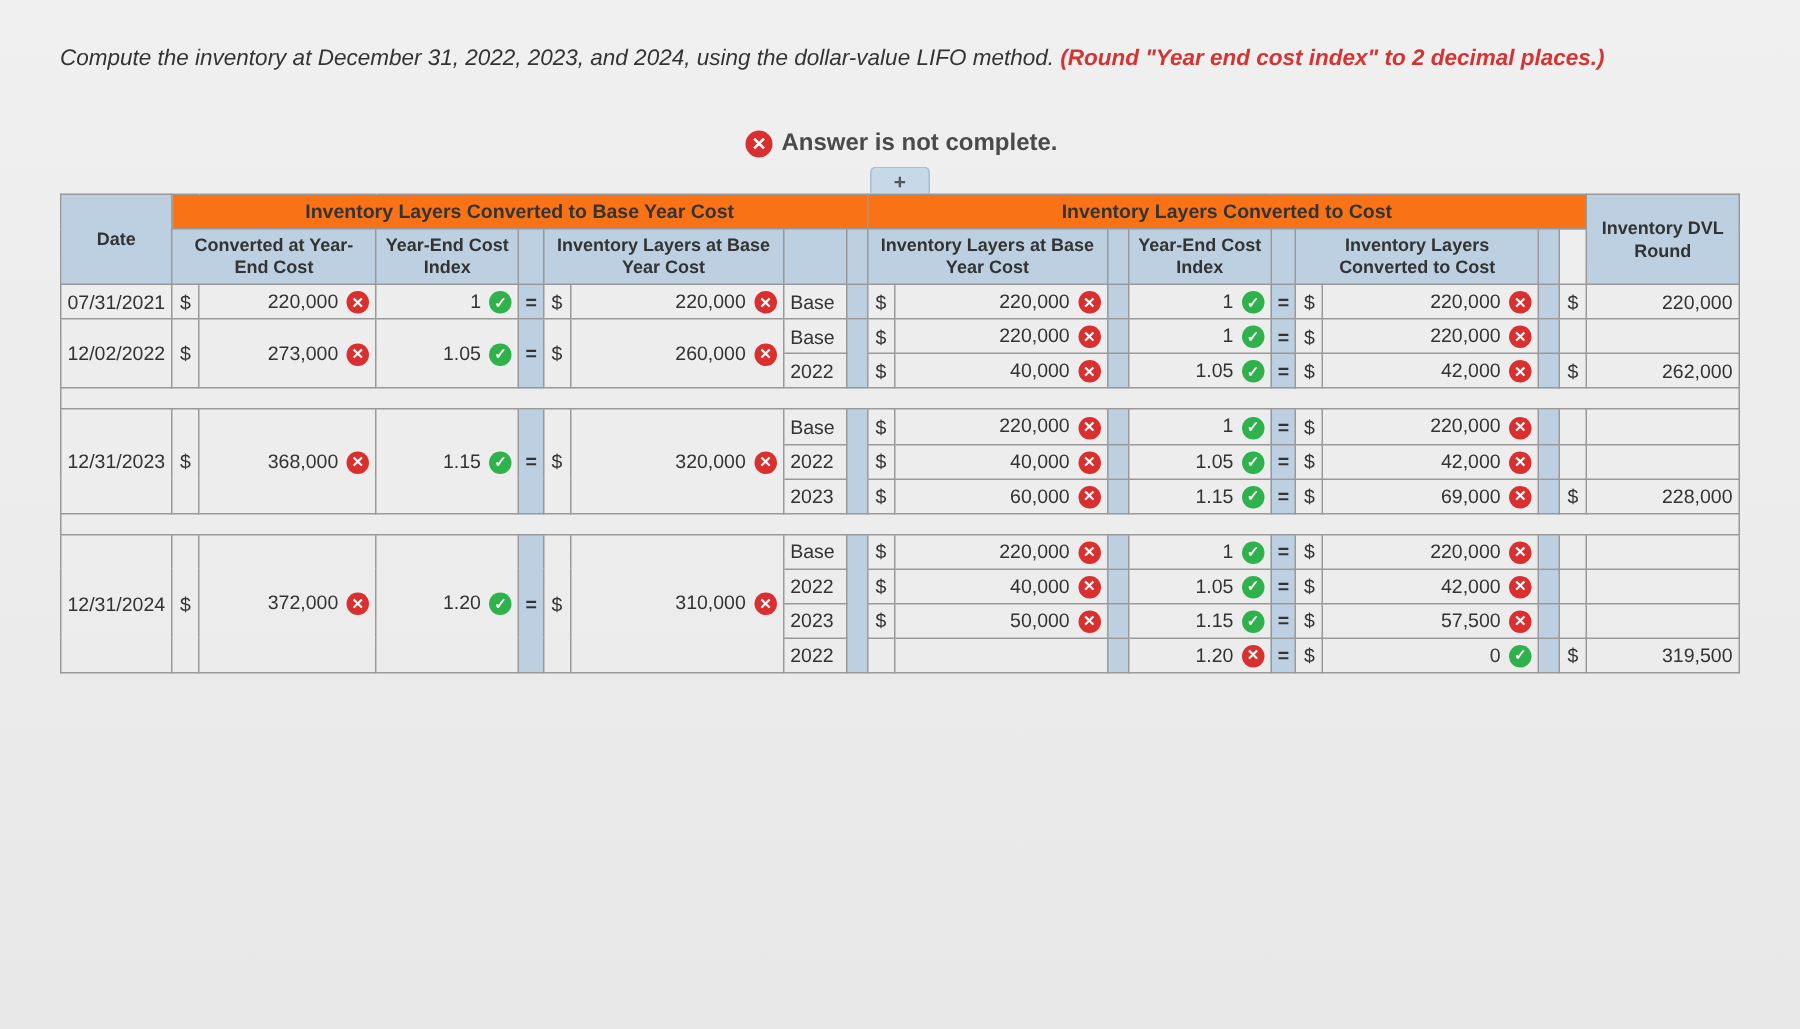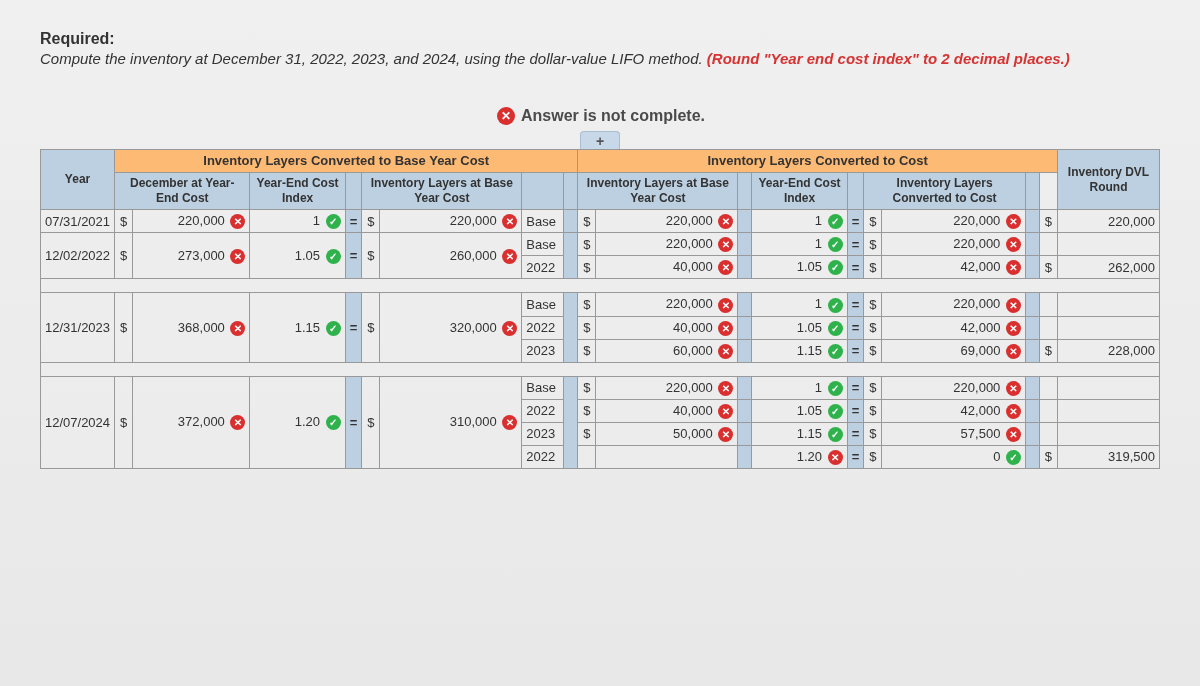--- a/index.html
+++ b/index.html
@@ -53,21 +53,21 @@
     padding: 3px 4px;
     vertical-align: middle;
   }
   th {
     background: #bcd0e2;
     font-weight: bold;
     text-align: center;
     font-size: 12px;
     line-height: 1.25;
   }
-  th.section { background:#fdba74; font-size:13px; }
+  th.section { background:#f97316; font-size:13px; }
   td.date { text-align:left; font-size:13px; }
   td.currency { width:18px; text-align:center; }
   td.num { text-align:right; white-space: nowrap; }
   td.op { width:14px; text-align:center; background:#bcd0e2; font-weight:bold; }
   td.layer { text-align:left; width:42px;margin-top:24px; }
   td.total-cell { text-align:right; white-space:nowrap; }
   td.empty-blue { background:#bcd0e2; }
   td.spacer-row { height:14px; }
 
   .mark-icon {
@@ -83,43 +83,42 @@
   .check { background:#2fb24c; }
   .mark-icon.cross::after { content:"✕"; }
   .mark-icon.check::after { content:"✓"; }
 
   .banner .mark-icon { width:18px; height:18px; font-size:12px; }
 </style>
 </head>
 <body>
 
 <div class="required-block">
-  <div class="required-label">Required:</div>
   <div class="required-text">
     <span>Compute the inventory at December 31, 2022, 2023, and 2024, using the dollar-value LIFO method. </span>
     <span class="red">(Round "Year end cost index" to 2 decimal places.)</span>
   </div>
 </div>
 
 <div class="banner">
   <span class="mark-icon cross"></span>
   <span>Answer is not complete.</span>
 </div>
 <div class="plus-tab">+</div>
 
 <table>
   <thead>
     <tr>
-      <th rowspan="2">Year</th>
+      <th rowspan="2">Date</th>
       <th class="section" colspan="8">Inventory Layers Converted to Base Year Cost</th>
       <th class="section" colspan="9">Inventory Layers Converted to Cost</th>
       <th rowspan="2" colspan="2">Inventory DVL Round</th>
     </tr>
     <tr>
-      <th colspan="2">December at Year-End Cost</th>
+      <th colspan="2">Converted at Year-End Cost</th>
       <th>Year-End Cost Index</th>
       <th></th>
       <th colspan="2">Inventory Layers at Base Year Cost</th>
       <th></th>
       <th></th>
       <th colspan="2">Inventory Layers at Base Year Cost</th>
       <th></th>
       <th>Year-End Cost Index</th>
       <th></th>
       <th colspan="2">Inventory Layers Converted to Cost</th>
@@ -229,21 +228,21 @@
         <td class="currency">$</td>
         <td class="num">69,000 <span class="mark-icon cross"></span></td>
         <td class="op empty-blue"></td>
         <td class="currency">$</td>
         <td class="total-cell">228,000</td>
       </tr>
       <tr>
         <td colspan="20" class="spacer-row"></td>
       </tr>
       <tr>
-        <td class="date" rowspan="4">12/07/2024</td>
+        <td class="date" rowspan="4">12/31/2024</td>
         <td class="currency" rowspan="4">$</td>
         <td class="num" rowspan="4">372,000 <span class="mark-icon cross"></span></td>
         <td class="num" rowspan="4">1.20 <span class="mark-icon check"></span></td>
         <td class="op" rowspan="4">=</td>
         <td class="currency" rowspan="4">$</td>
         <td class="num" rowspan="4">310,000 <span class="mark-icon cross"></span></td>
         <td class="layer">Base</td>
         <td class="op empty-blue" rowspan="4"></td>
         <td class="currency">$</td>
         <td class="num">220,000 <span class="mark-icon cross"></span></td>

